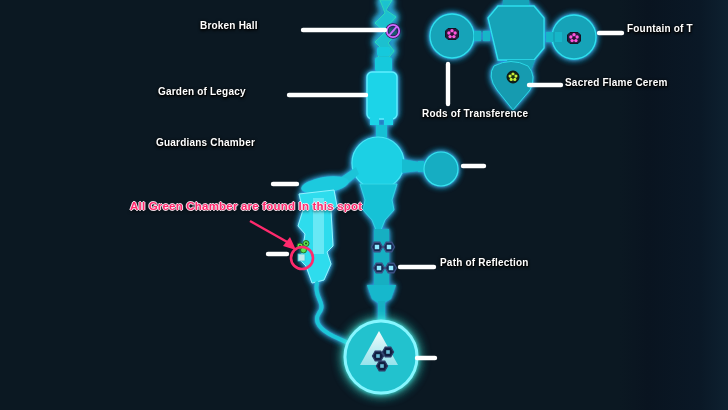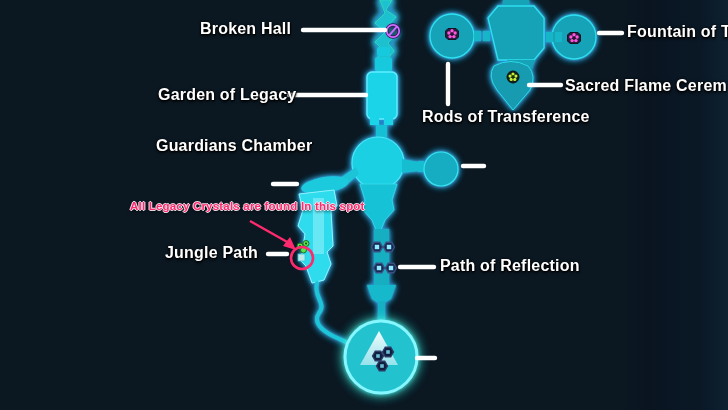--- a/index.html
+++ b/index.html
@@ -7,21 +7,21 @@
     width:728px;height:410px;overflow:hidden;position:relative;
     font-family:"Liberation Sans",sans-serif;
     background:
       linear-gradient(90deg,#0b1822 0px,#0b1822 620px,#091420 648px,#0a1826 700px,#0e2130 728px),
       #0a1723;
   }
   .stage{position:absolute;inset:0;}
   svg{position:absolute;left:0;top:0;}
   .label{
     position:absolute;white-space:nowrap;color:#ffffff;font-weight:bold;
-    font-size:16px;letter-spacing:0.2px;
+    font-size:10px;letter-spacing:0.2px;
     text-shadow:0 0 3px #000,0 2px 3px rgba(0,0,0,.95),1px 1px 0 rgba(0,0,0,.7);
   }
   .label-note{
     position:absolute;white-space:nowrap;font-weight:bold;font-size:11.5px;
     color:#ff2a6d;letter-spacing:0.2px;
     text-shadow:-1px 0 0 rgba(255,235,245,.9),1px 0 0 rgba(255,235,245,.9),
                 0 -1px 0 rgba(255,235,245,.9),0 1px 0 rgba(255,235,245,.9),
                 0 2px 3px rgba(0,0,0,.8);
   }
 </style>
@@ -191,19 +191,18 @@
     <line x1="463" y1="166" x2="484" y2="166"></line>
     <line x1="448" y1="64" x2="448" y2="104"></line>
     <line x1="599" y1="33" x2="622" y2="33"></line>
     <line x1="529" y1="85" x2="561" y2="85"></line>
   </g>
 </svg>
 
   <div class="label" style="left:200px;top:20px">Broken Hall</div>
   <div class="label" style="left:158px;top:86px">Garden of Legacy</div>
   <div class="label" style="left:156px;top:137px">Guardians Chamber</div>
-  <div class="label-note" style="left:130px;top:200px">All Legacy Crystals are found In this spot</div>
-  <div class="label" style="left:165px;top:244px">Jungle Path</div>
+  <div class="label-note" style="left:130px;top:200px">All Green Chamber are found In this spot</div>
   <div class="label" style="left:440px;top:257px">Path of Reflection</div>
   <div class="label" style="left:422px;top:108px">Rods of Transference</div>
   <div class="label" style="left:627px;top:23px">Fountain of T</div>
   <div class="label" style="left:565px;top:77px">Sacred Flame Cerem</div>
 </div>
 
 </body></html>

